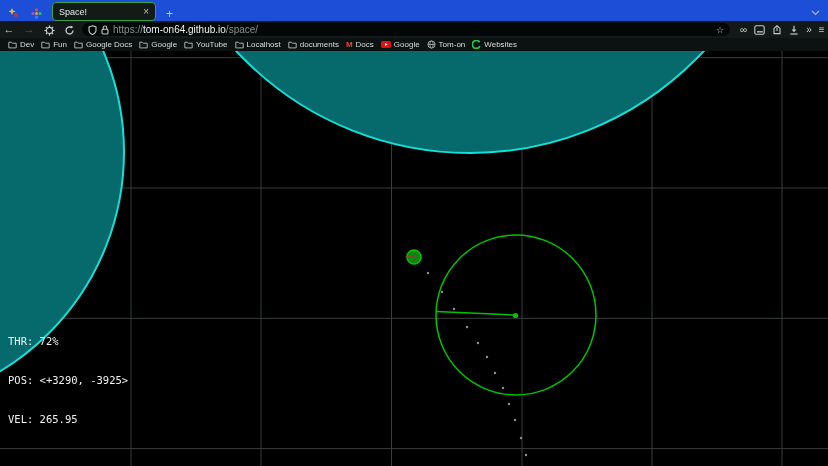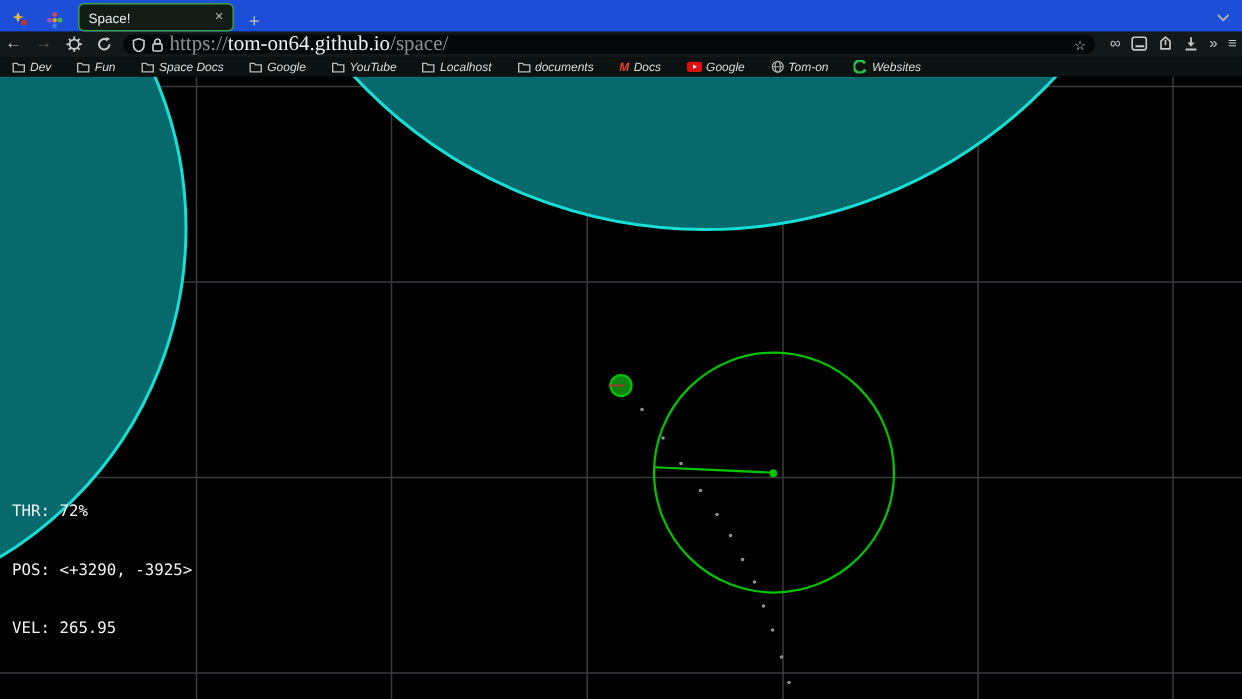--- a/index.html
+++ b/index.html
@@ -25,28 +25,28 @@
   .tabs-chevron{position:absolute;right:8px;top:2px;color:#aeb5b4;}
   .navbar{
     height:17px;background:#121918;display:flex;align-items:center;gap:2px;
   }
   .nav-btn{width:18px;text-align:center;color:#c7cdcc;font-size:11px;line-height:17px;}
   .nav-btn.dim{color:#565f5e;}
   .urlbar{
     flex:0 0 auto;width:636px;height:13px;margin-left:2px;background:#030707;
     border-radius:7px;display:flex;align-items:center;padding:0 6px;gap:4px;
   }
-  .url-text{font-family:Liberation Serif, serif;font-size:14px;color:#8b9291;white-space:nowrap;}
+  .url-text{font-family:Liberation Sans, sans-serif;font-size:10px;color:#8b9291;white-space:nowrap;}
   .url-text .domain{color:#eef2f1;}
   .url-star{margin-left:auto;color:#c3c9c8;font-size:9px;}
   .nav-right{display:flex;align-items:center;gap:7px;margin-left:8px;}
   .nav-right .glyph{color:#c3c9c8;font-size:10px;line-height:17px;}
   .bookmarksbar{
-    height:13px;background:#0c1211;display:flex;align-items:center;gap:17px;
-    padding-left:8px;font-size:8px;color:#d8dedd;white-space:nowrap;font-style:italic;
+    height:13px;background:#0c1211;display:flex;align-items:center;gap:7px;
+    padding-left:8px;font-size:8px;color:#d8dedd;white-space:nowrap;
   }
   .bm{display:flex;align-items:center;gap:3px;}
   .bm svg{display:block;}
   .gmail-m{color:#ea4335;font-weight:bold;font-size:8px;line-height:1;}
   
   .content{
     position:relative;width:828px;height:415px;background:#000;overflow:hidden;padding-left:28px;
   }
   .content svg{position:absolute;left:0;top:0;}
   .hud{
@@ -158,21 +158,21 @@
   <span class="bm">
     <svg width="9" height="8" viewBox="0 0 9 8">
         <path d="M0.8 1.2 H3.4 L4.3 2.2 H8.2 V6.9 H0.8 Z" fill="none" stroke="#b8bfbe" stroke-width="0.9"></path>
       </svg>
     <span>Fun</span>
   </span>
   <span class="bm">
     <svg width="9" height="8" viewBox="0 0 9 8">
         <path d="M0.8 1.2 H3.4 L4.3 2.2 H8.2 V6.9 H0.8 Z" fill="none" stroke="#b8bfbe" stroke-width="0.9"></path>
       </svg>
-    <span>Space Docs</span>
+    <span>Google Docs</span>
   </span>
   <span class="bm">
     <svg width="9" height="8" viewBox="0 0 9 8">
         <path d="M0.8 1.2 H3.4 L4.3 2.2 H8.2 V6.9 H0.8 Z" fill="none" stroke="#b8bfbe" stroke-width="0.9"></path>
       </svg>
     <span>Google</span>
   </span>
   <span class="bm">
     <svg width="9" height="8" viewBox="0 0 9 8">
         <path d="M0.8 1.2 H3.4 L4.3 2.2 H8.2 V6.9 H0.8 Z" fill="none" stroke="#b8bfbe" stroke-width="0.9"></path>

